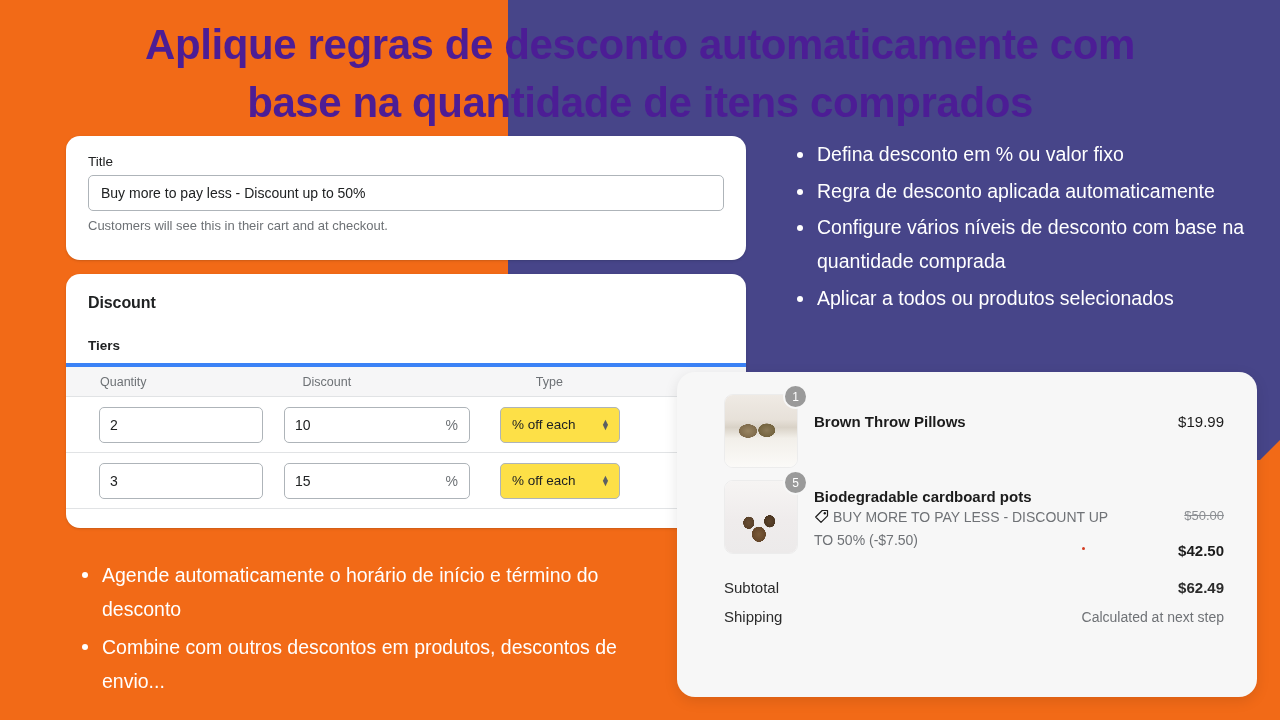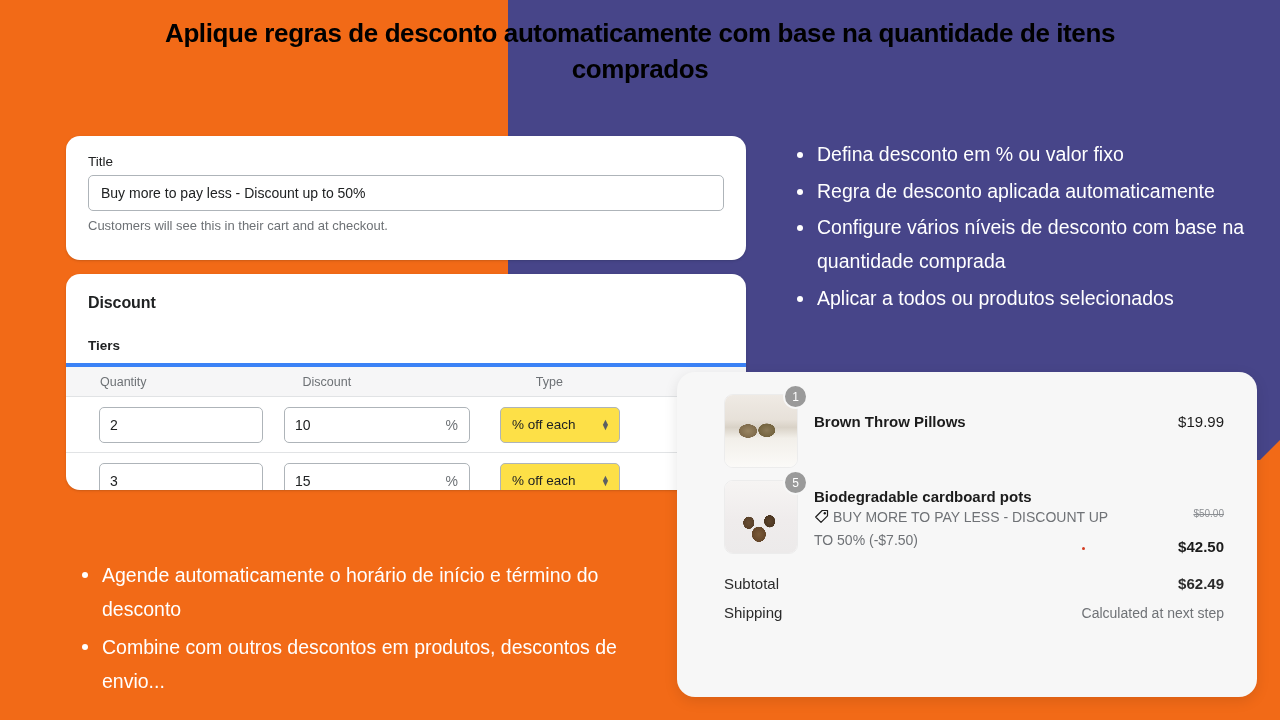--- a/index.html
+++ b/index.html
@@ -40,41 +40,41 @@
     right: 0; top: 440px; width: 160px; height: 160px;
     background: #F26A17;
     clip-path: polygon(160px 0, 160px 160px, 0 160px);
   }
 
   
   .headline {
     position: absolute;
     left: 0; top: 16px; width: 1280px;
     text-align: center;
-    color: #000000;
-    font-size: 26px;
+    color: #4c1d95;
+    font-size: 42px;
     font-weight: 700;
     line-height: 1.38;
     letter-spacing: -0.4px;
     font-family: "Liberation Sans", sans-serif;
     padding: 0 110px;
     z-index: 6;
   }
 
   
   .admin-card {
     position: absolute;
     background: #ffffff;
     border-radius: 14px;
     box-shadow: 0 1px 3px rgba(22,29,37,.12), 0 1px 1px rgba(0,0,0,.05);
     z-index: 4;
     overflow: hidden;
   }
   #card-title { left: 66px; top: 136px; width: 680px; height: 124px; }
-  #card-discount { left: 66px; top: 274px; width: 680px; height: 216px; }
+  #card-discount { left: 66px; top: 274px; width: 680px; height: 254px; }
 
   .field-label {
     font-size: 13.5px;
     color: #202223;
     margin: 0 0 6px 0;
     font-family: "Liberation Sans", sans-serif;
   }
   .text-input {
     display: flex;
     align-items: center;
@@ -256,21 +256,21 @@
   }
   .tag-icon { display: inline-block; vertical-align: -2px; margin-right: 4px; }
   .line-prices { text-align: right; min-width: 86px; padding-top: 19px; }
   .line-prices.tight { padding-top: 28px; }
   .price {
     font-size: 15px;
     color: #1c1c1c;
     font-weight: 400;
   }
   .price-old {
-    font-size: 10px;
+    font-size: 13px;
     color: #8c8f93;
     text-decoration: line-through;
     display: block;
   }
   .price-new {
     font-size: 15px;
     font-weight: 700;
     color: #1c1c1c;
     display: block;
     margin-top: 19px;

